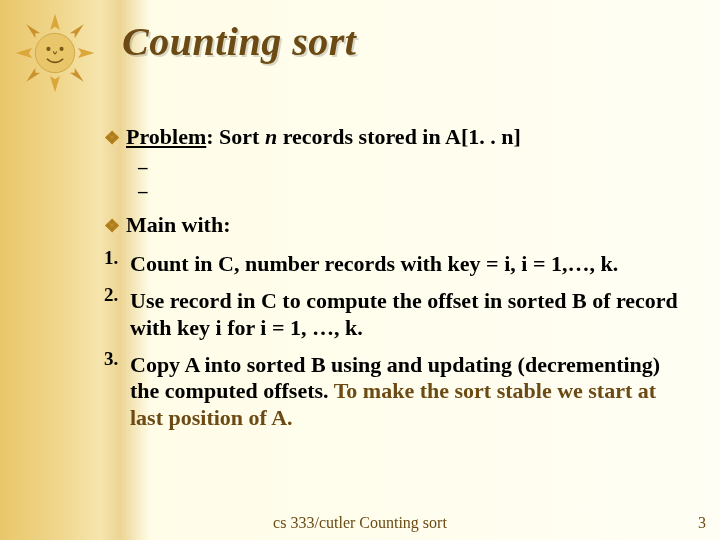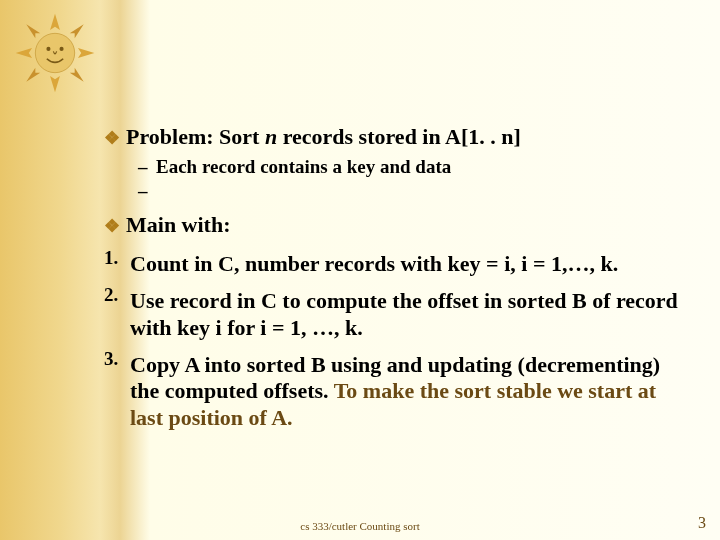--- a/index.html
+++ b/index.html
@@ -60,20 +60,21 @@
     color: #b07d1a;
     font-size: 18px;
     width: 22px;
     flex: 0 0 22px;
     padding-top: 4px;
   }
   .bullet-text {
     flex: 1;
   }
   .bullet-text .underline {
+    text-decoration: underline;
   }
   .bullet-text .italic {
     font-style: italic;
   }
   .sub-row {
     display: flex;
     align-items: flex-start;
     margin-left: 34px;
     font-size: 19px;
     font-weight: bold;
@@ -102,21 +103,21 @@
     line-height: 1.22;
     margin-top: 8px;
   }
   .brown { color: #6b4a14; }
   .footer {
     position: absolute;
     bottom: 8px;
     left: 0;
     width: 720px;
     text-align: center;
-    font-size: 11px;
+    font-size: 16px;
     color: #6b4a14;
   }
   .pagenum {
     position: absolute;
     bottom: 8px;
     right: 14px;
     font-size: 16px;
     color: #6b4a14;
   }
 </style>
@@ -136,33 +137,33 @@
       <polygon points="15,85 32,74 26,74 26,68" fill="#c9922e"></polygon>
       <polygon points="85,85 68,74 74,74 74,68" fill="#c9922e"></polygon>
       <circle cx="50" cy="50" r="24" fill="#e9c66a" stroke="#caa040" stroke-width="1"></circle>
       <circle cx="42" cy="45" r="2.5" fill="#7a5a17"></circle>
       <circle cx="58" cy="45" r="2.5" fill="#7a5a17"></circle>
       <path d="M40 57 Q50 66 60 57" stroke="#7a5a17" stroke-width="2" fill="none"></path>
       <path d="M48 48 Q50 54 52 48" stroke="#7a5a17" stroke-width="1.5" fill="none"></path>
     </g>
   </svg>
 
+  <div class="title">Counting sort</div>
 
   <div class="body">
 
     <div class="bullet-row">
       <div class="bullet-sym">❖</div>
       <div class="bullet-text">
         <span class="underline">Problem</span><span>: Sort <span class="italic">n</span> records stored in A[1. . n]</span>
       </div>
     </div>
 
     <div class="sub-row">
       <div class="sub-dash">–</div>
-      <div>Each record contains a key and data</div>
     </div>
     <div class="sub-row">
       <div class="sub-dash">–</div>
     </div>
 
     <div class="bullet-row" style="margin-top:10px">
       <div class="bullet-sym">❖</div>
       <div class="bullet-text">Main with:</div>
     </div>
 

